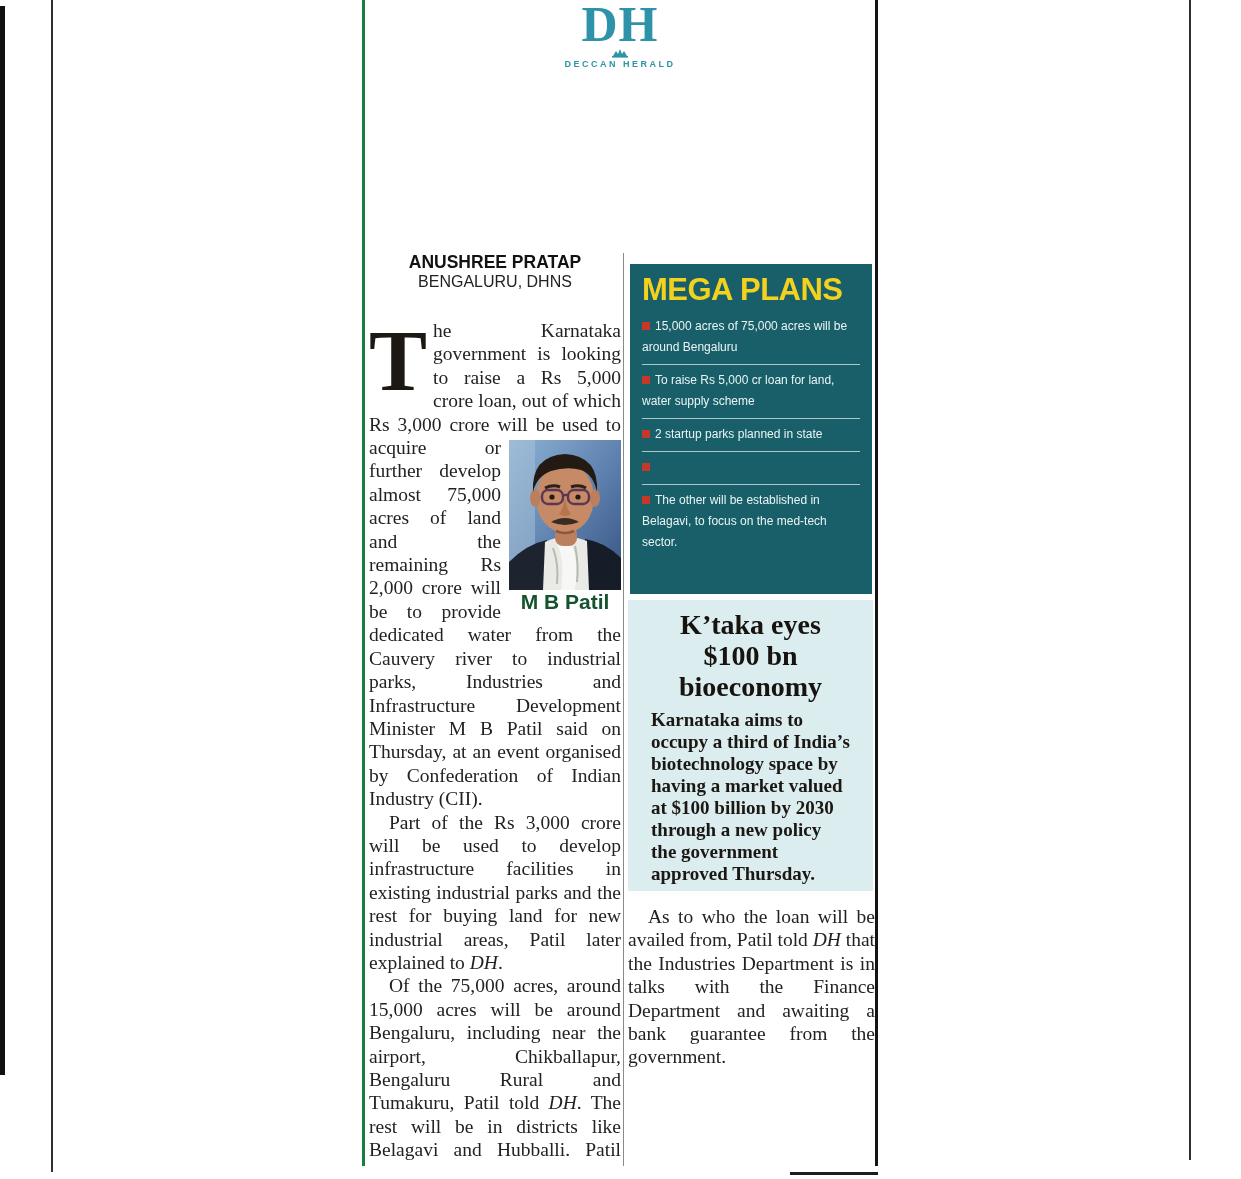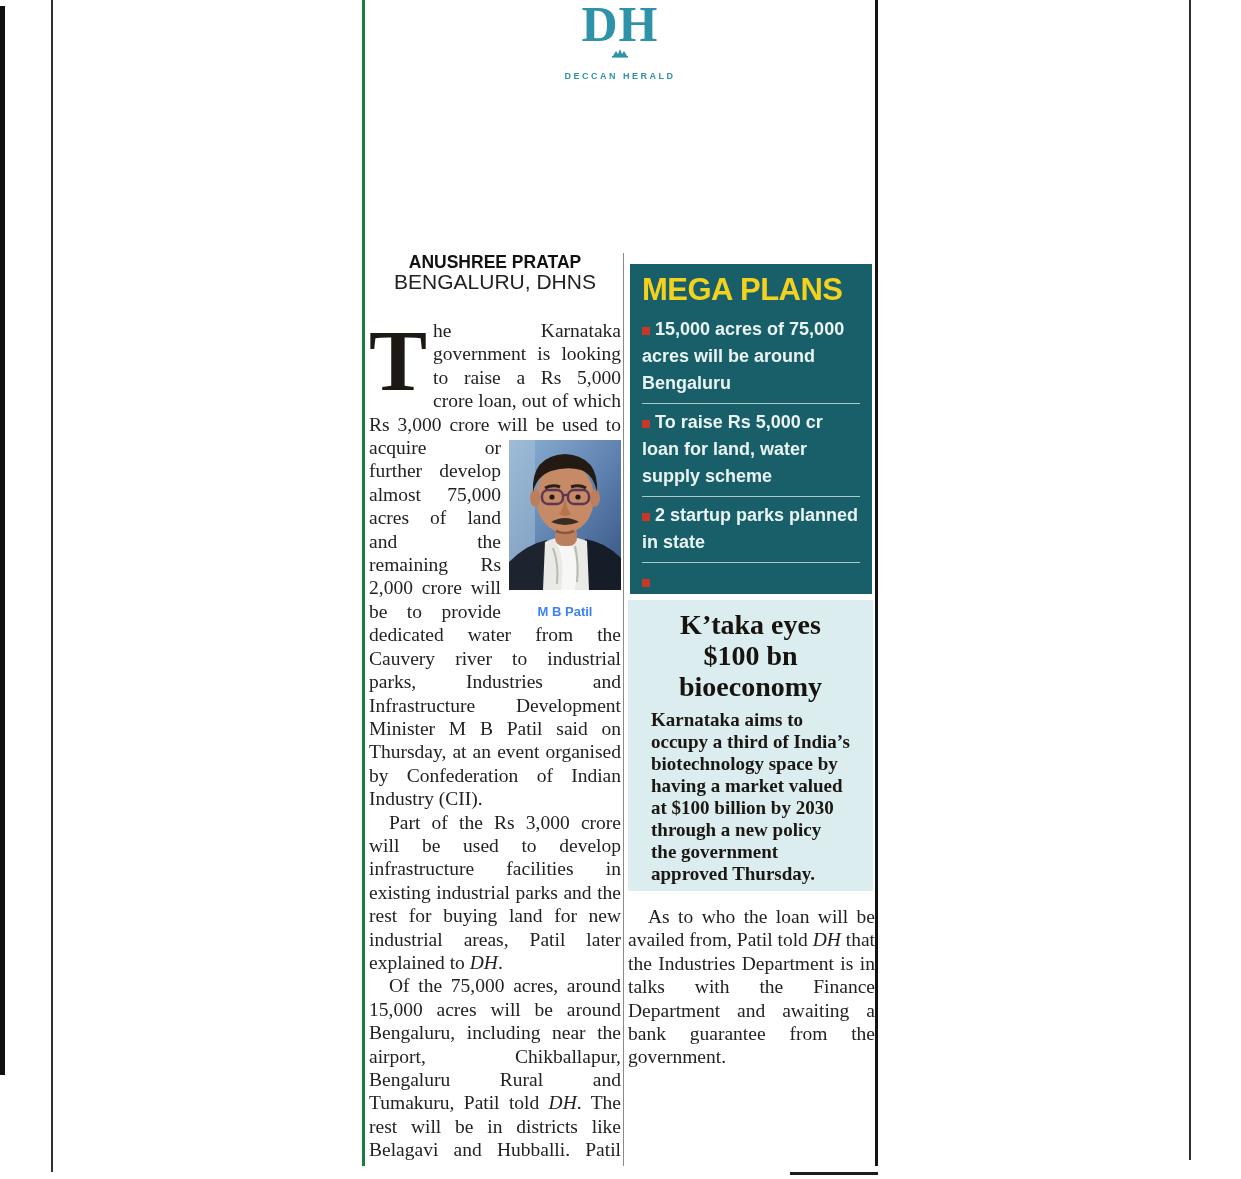--- a/index.html
+++ b/index.html
@@ -16,53 +16,53 @@
   
   .article { position:absolute; left:362px; top:0; width:510px; height:1166px; background:#fff;
              border-left:3px solid #15803d; border-right:3px solid #141414; overflow:hidden; }
 
   
   .masthead { text-align:center; padding-top:2px; }
   .dh-logo  { font-family:"Liberation Serif", serif; font-weight:bold; font-size:50px; line-height:44px;
               color:#2e93a9; letter-spacing:1px; }
   .dh-crest { display:block; margin:1px auto 0; }
   .dh-name  { font-family:"Liberation Sans", sans-serif; font-weight:bold; font-size:9px;
-              letter-spacing:2.5px; color:#2e93a9; margin-top:13px; }
+              letter-spacing:2.5px; color:#2e93a9; margin-top:1px; }
 
   .headline { margin:14px 4px 0; text-align:center; font-weight:bold; font-size:46px; line-height:53px;
               color:#16120d; white-space:pre-line; letter-spacing:-1px;
               font-family:"Liberation Serif", serif; }
 
   
   .col-rule { position:absolute; left:258px; top:253px; width:1px; height:913px; background:#8a8a8a; }
 
   .col-left { position:absolute; left:4px; top:252px; width:252px; height:914px; overflow:hidden; }
   .byline   { text-align:center; margin-bottom:28px; font-family:"Liberation Sans", sans-serif; }
   .byline-author { font-weight:bold; font-size:17.5px; color:#121212; line-height:20px; }
-  .byline-loc    { font-size:21px; color:#222; line-height:19px; }
+  .byline-loc    { font-size:16px; color:#222; line-height:19px; }
 
   p.body { font-size:19.5px; line-height:23.4px; color:#242220; text-align:justify; margin:0; }
   p.body.indent { text-indent:20px; }
   p.body i { font-style:italic; }
 
   .dropcap { float:left; font-weight:bold; font-size:87px; line-height:70px; margin:7px 6px 0 0;
              color:#1c1814; font-family:"Liberation Serif", serif; }
 
   .photo-float { float:right; width:112px; margin:4px 0 2px 8px; text-align:center; }
   .photo-float svg { display:block; width:112px; height:150px; }
   .photo-caption { display:block; font-family:"Liberation Sans", sans-serif; font-weight:bold;
-                   font-size:13px; color:#3b82f6; margin-top:12px; line-height:19px; }
+                   font-size:21px; color:#14532d; margin-top:2px; line-height:19px; }
 
   
   .megaplans { position:absolute; left:265px; top:264px; width:242px; height:330px; background:#185f6a;
                box-sizing:border-box; padding:8px 12px; overflow:hidden;
                font-family:"Liberation Sans", sans-serif; }
   .mp-title { font-weight:bold; font-size:31px; line-height:36px; color:#f2d11f; letter-spacing:-0.5px;
               margin-bottom:3px; }
-  .mp-item  { font-weight:bold; font-size:18px; line-height:27px; color:#eaf4f3; padding:5px 0 6px; }
+  .mp-item  { font-weight:normal; font-size:12px; line-height:21px; color:#eaf4f3; padding:5px 0 6px; }
   .mp-item + .mp-item { border-top:1px solid rgba(255,255,255,0.65); }
   .mp-bullet { display:inline-block; width:8px; height:8px; background:#c5392b; margin-right:5px; }
 
   
   .ktaka { position:absolute; left:263px; top:600px; width:245px; height:291px; background:#dcedef;
            box-sizing:border-box; padding:9px 23px 6px; overflow:hidden; }
   .kt-title { font-family:"Liberation Serif", serif; font-weight:bold; font-size:28px; line-height:31px;
               text-align:center; color:#17130f; white-space:pre-line; margin-bottom:7px; }
   .kt-body  { font-family:Liberation Serif, serif; font-weight:bold; font-size:19px; line-height:22px;
               color:#1b1713; margin:0; }

